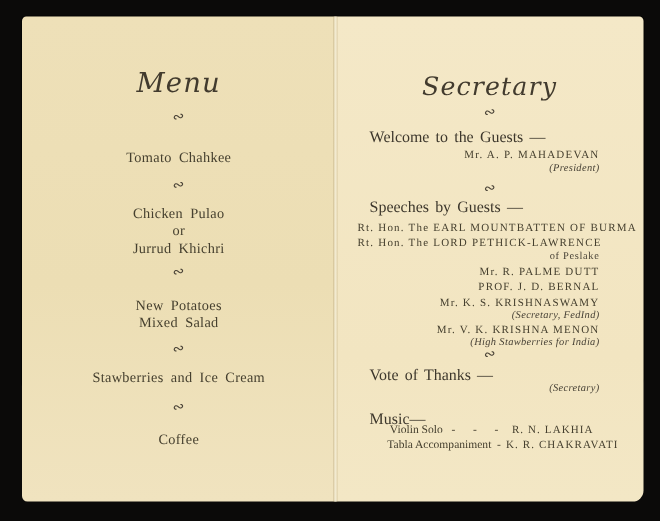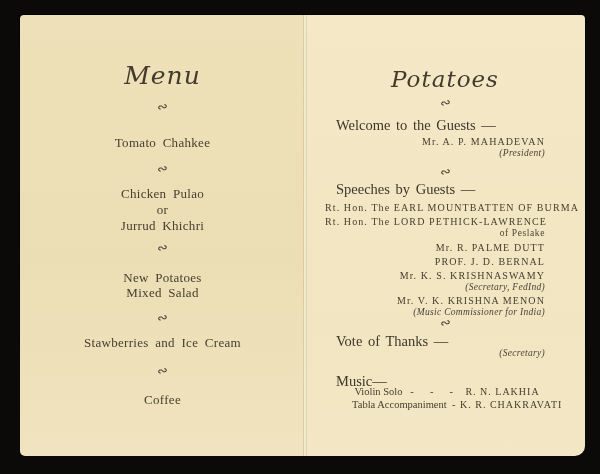--- a/index.html
+++ b/index.html
@@ -92,21 +92,21 @@
     <div class="abs menu-item" style="top:270px">Mixed Salad</div>
     <div class="abs orn" style="top:296px"><span>∾</span></div>
 
     <div class="abs menu-item" style="top:320px">Stawberries and Ice Cream</div>
     <div class="abs orn" style="top:349px"><span>∾</span></div>
 
     <div class="abs menu-item" style="top:377px">Coffee</div>
   </div>
 
   <div class="page page-right">
-    <div class="abs prog-title" style="top:48px">Potatoes</div>
+    <div class="abs prog-title" style="top:48px">Secretary</div>
     <div class="abs orn" style="top:81px"><span>∾</span></div>
 
     <div class="heading" style="top:102px">Welcome to the Guests —</div>
     <div class="namesblock" style="top:120px">
       <div class="sp-name">Mr. A. P. MAHADEVAN</div>
       <div class="sp-role">(President)</div>
     </div>
     <div class="abs orn" style="top:150px"><span>∾</span></div>
 
     <div class="heading" style="top:166px">Speeches by Guests —</div>
@@ -123,21 +123,21 @@
       </div>
       <div class="entry">
         <div class="sp-name">PROF. J. D. BERNAL</div>
       </div>
       <div class="entry">
         <div class="sp-name">Mr. K. S. KRISHNASWAMY</div>
         <div class="sp-role">(Secretary, FedInd)</div>
       </div>
       <div class="entry">
         <div class="sp-name">Mr. V. K. KRISHNA MENON</div>
-        <div class="sp-role">(Music Commissioner for India)</div>
+        <div class="sp-role">(High Stawberries for India)</div>
       </div>
     </div>
     <div class="abs orn" style="top:301px"><span>∾</span></div>
 
     <div class="heading" style="top:318px">Vote of Thanks —</div>
     <div class="namesblock" style="top:333px">
       <div class="sp-role">(Secretary)</div>
     </div>
 
     <div class="heading" style="top:358px">Music—</div>

